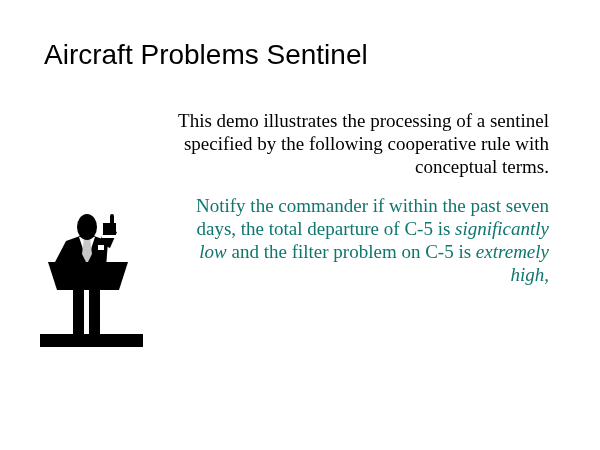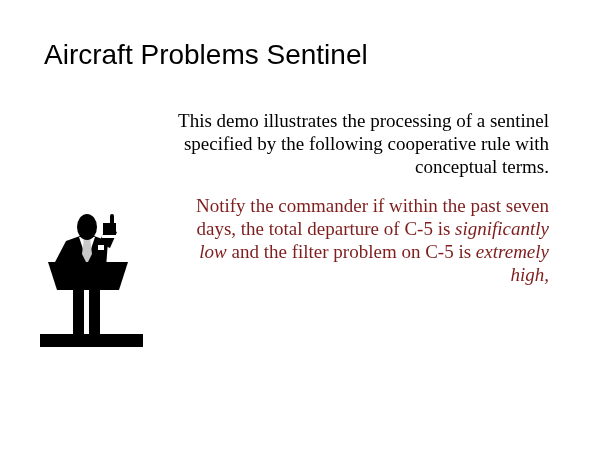--- a/index.html
+++ b/index.html
@@ -41,21 +41,21 @@
     top: 109px;
     width: 386px;
   }
   .para {
     margin: 0 8px 16px 0;
     font-size: 19px;
     line-height: 23px;
     text-align: right;
   }
   .para.black { color: #000000; }
-  .para.green { color: #7f1d1d; }
+  .para.green { color: #0f766e; }
   .seg-italic { font-style: italic; }
   .seg-normal { font-style: normal; }
 </style>
 </head>
 <body>
 
 <div class="slide">
 
   <h1 class="title">Aircraft Problems Sentinel</h1>
 

